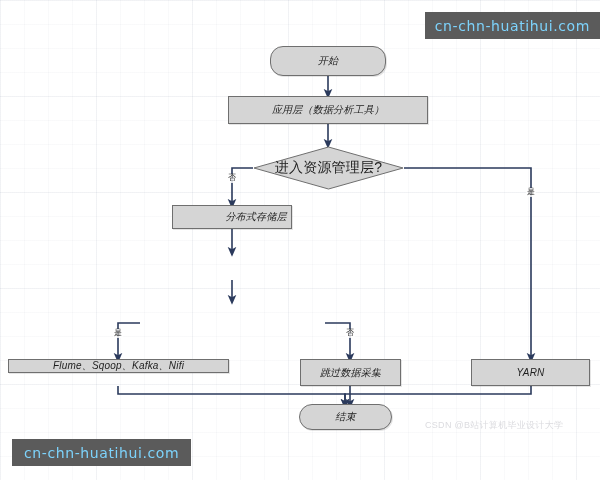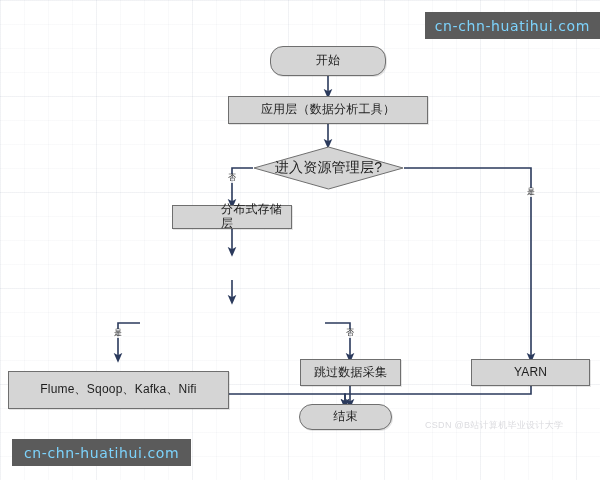--- a/index.html
+++ b/index.html
@@ -36,25 +36,26 @@
   }
   .node {
     position: absolute;
     box-sizing: border-box;
     background: #d5d5d5;
     border: 1px solid #6f6f6f;
     color: #1d1d1d;
     display: flex;
     align-items: center;
     justify-content: center;
-    text-align: left;
-    font-size: 12px;
+    text-align: right;
+    font-size: 10px;
     line-height: 1.15;
     letter-spacing: 0.2px;
     box-shadow: 1px 1px 0 rgba(0,0,0,0.10);
+    font-style: italic;
   }
   .node.terminator {
     border-radius: 13px;
   }
   .diamond-wrap {
     position: absolute;
   }
   .diamond-wrap svg {
     position: absolute;
     left: 0;
@@ -173,21 +174,21 @@
 
 
   <div class="edge-label" style="left:113px; top:329px;">
     <span>是</span>
   </div>
 
   <div class="edge-label" style="left:345px; top:329px;">
     <span>否</span>
   </div>
 
-  <div class="node" style="left:8px; top:359px; width:221px; height:38px;margin-top:12px;">
+  <div class="node" style="left:8px; top:359px; width:221px; height:14px;">
     <span>Flume、Sqoop、Kafka、Nifi</span>
   </div>
 
   <div class="node" style="left:471px; top:359px; width:119px; height:27px;">
     <span>YARN</span>
   </div>
 
   <div class="node" style="left:300px; top:359px; width:101px; height:27px;">
     <span>跳过数据采集</span>
   </div>

